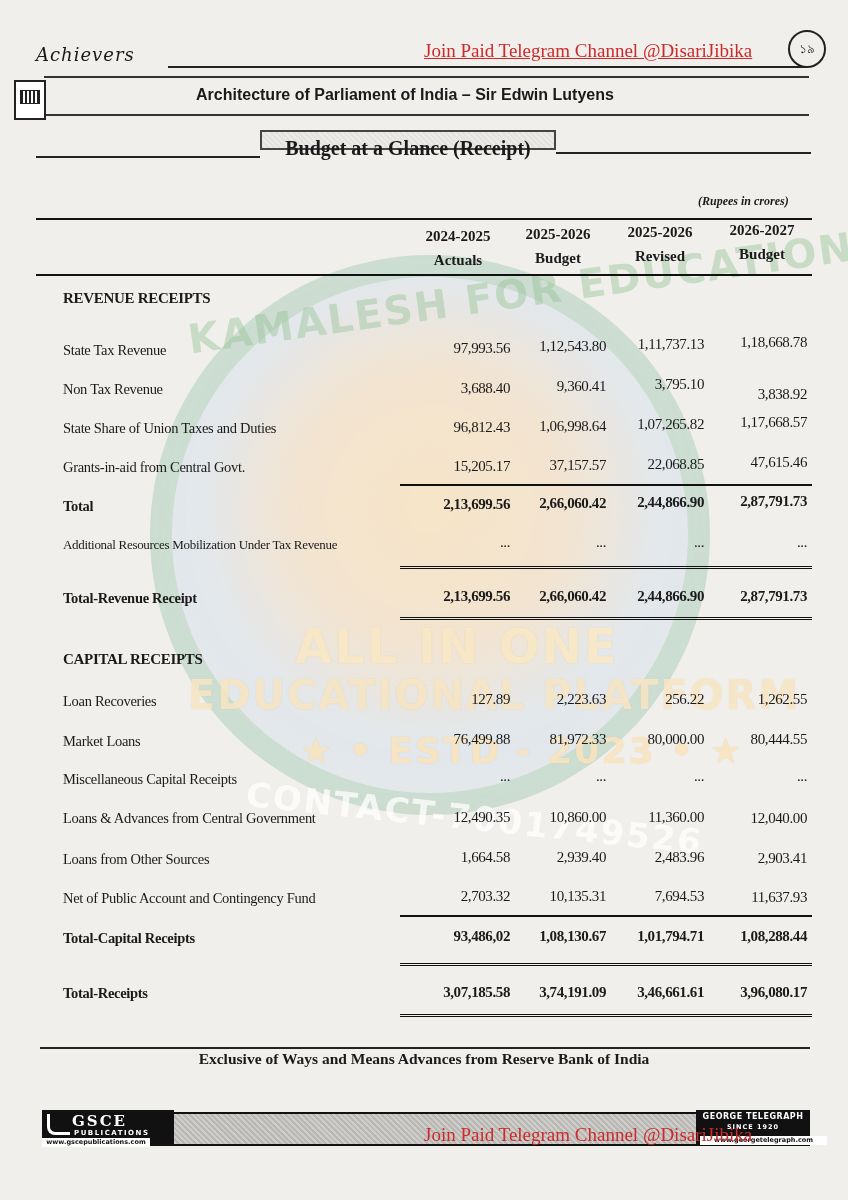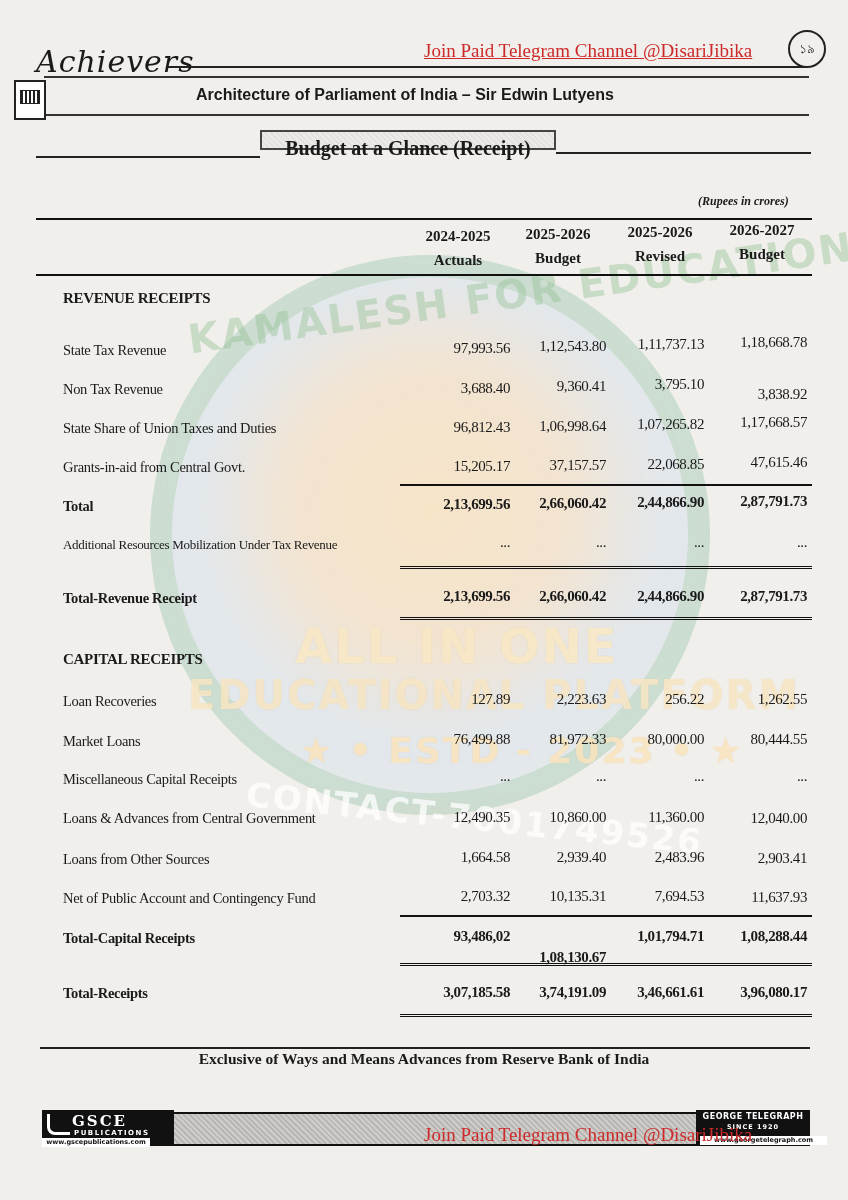--- a/index.html
+++ b/index.html
@@ -21,21 +21,21 @@
   }
   .wm-text { position: absolute; font-family: "DejaVu Sans", sans-serif; font-weight: bold; color: rgba(255,255,255,0.55); letter-spacing: 2px; white-space: nowrap; }
   .wm-green { color: rgba(150,195,150,0.45); }
   .wm-top { left: 185px; top: 270px; font-size: 40px; transform: rotate(-8deg); }
   .wm-all { left: 295px; top: 618px; font-size: 48px; color: rgba(255,240,210,0.75); text-shadow: 0 0 1px rgba(210,180,120,0.5); }
   .wm-edu { left: 188px; top: 672px; font-size: 40px; color: rgba(255,240,210,0.7); text-shadow: 0 0 1px rgba(210,180,120,0.5); }
   .wm-estd { left: 300px; top: 730px; font-size: 36px; color: rgba(255,235,200,0.75); text-shadow: 0 0 1px rgba(210,180,120,0.5); }
   .wm-contact { left: 245px; top: 798px; font-size: 34px; color: rgba(255,255,255,0.75); transform: rotate(6deg); }
 
   
-  .brand { left: 36px; top: 44px; font-size: 30px; font-style: italic; font-family: "DejaVu Serif", serif; letter-spacing: 1px; }
+  .brand { left: 36px; top: 44px; font-size: 18px; font-style: italic; font-family: "DejaVu Serif", serif; letter-spacing: 1px; }
   .brand-line { left: 168px; top: 66px; width: 640px; height: 2px; background: #222; }
   .telegram-top { left: 424px; top: 40px; font-size: 19px; color: #cc2a2a; text-decoration: underline; }
   .page-circle { left: 788px; top: 30px; width: 34px; height: 34px; border: 2px solid #222; border-radius: 50%; font-size: 12px; text-align: center; line-height: 34px; }
   .icon-box { left: 14px; top: 80px; width: 28px; height: 36px; border: 2px solid #222; background: #fff; }
   .icon-box::before { content: ""; position: absolute; left: 4px; top: 8px; width: 18px; height: 12px; border: 1px solid #222; background: repeating-linear-gradient(90deg, #222 0 2px, #fff 2px 4px); }
   .sub-line1 { left: 44px; top: 76px; width: 765px; height: 2px; background: #333; }
   .sub-line2 { left: 44px; top: 114px; width: 765px; height: 2px; background: #333; }
   .subtitle { left: 196px; top: 86px; font-family: "Liberation Sans", sans-serif; font-size: 16px; font-weight: bold; }
 
   .title-box { left: 260px; top: 130px; width: 296px; height: 20px; border: 2px solid #444; background: repeating-linear-gradient(45deg, #e4e2de 0 2px, #ecebe7 2px 4px); box-sizing: border-box; text-align: center; line-height: 32px; font-size: 20px; font-weight: bold; }
@@ -210,21 +210,21 @@
   <div class="row-label" style="top:890px;">Net of Public Account and Contingency Fund</div>
   <div class="cell" style="left:400px;top:888px;">2,703.32</div>
   <div class="cell" style="left:496px;top:888px;">10,135.31</div>
   <div class="cell" style="left:594px;top:888px;">7,694.53</div>
   <div class="cell" style="left:697px;top:889px;">11,637.93</div>
 </div>
 <div class="dash-rule" style="top:915px;"></div>
 <div>
   <div class="row-label bold" style="top:930px;">Total-Capital Receipts</div>
   <div class="cell bold" style="left:400px;top:928px;">93,486,02</div>
-  <div class="cell bold" style="left:496px;top:928px;margin-top:21px;">1,08,130.67</div>
+  <div class="cell bold" style="left:496px;top:928px;">1,08,130.67</div>
   <div class="cell bold" style="left:594px;top:928px;">1,01,794.71</div>
   <div class="cell bold" style="left:697px;top:928px;">1,08,288.44</div>
 </div>
 <div class="dash-rule dbl" style="top:963px;"></div>
 <div>
   <div class="row-label bold" style="top:985px;">Total-Receipts</div>
   <div class="cell bold" style="left:400px;top:984px;">3,07,185.58</div>
   <div class="cell bold" style="left:496px;top:984px;">3,74,191.09</div>
   <div class="cell bold" style="left:594px;top:984px;">3,46,661.61</div>
   <div class="cell bold" style="left:697px;top:984px;">3,96,080.17</div>

